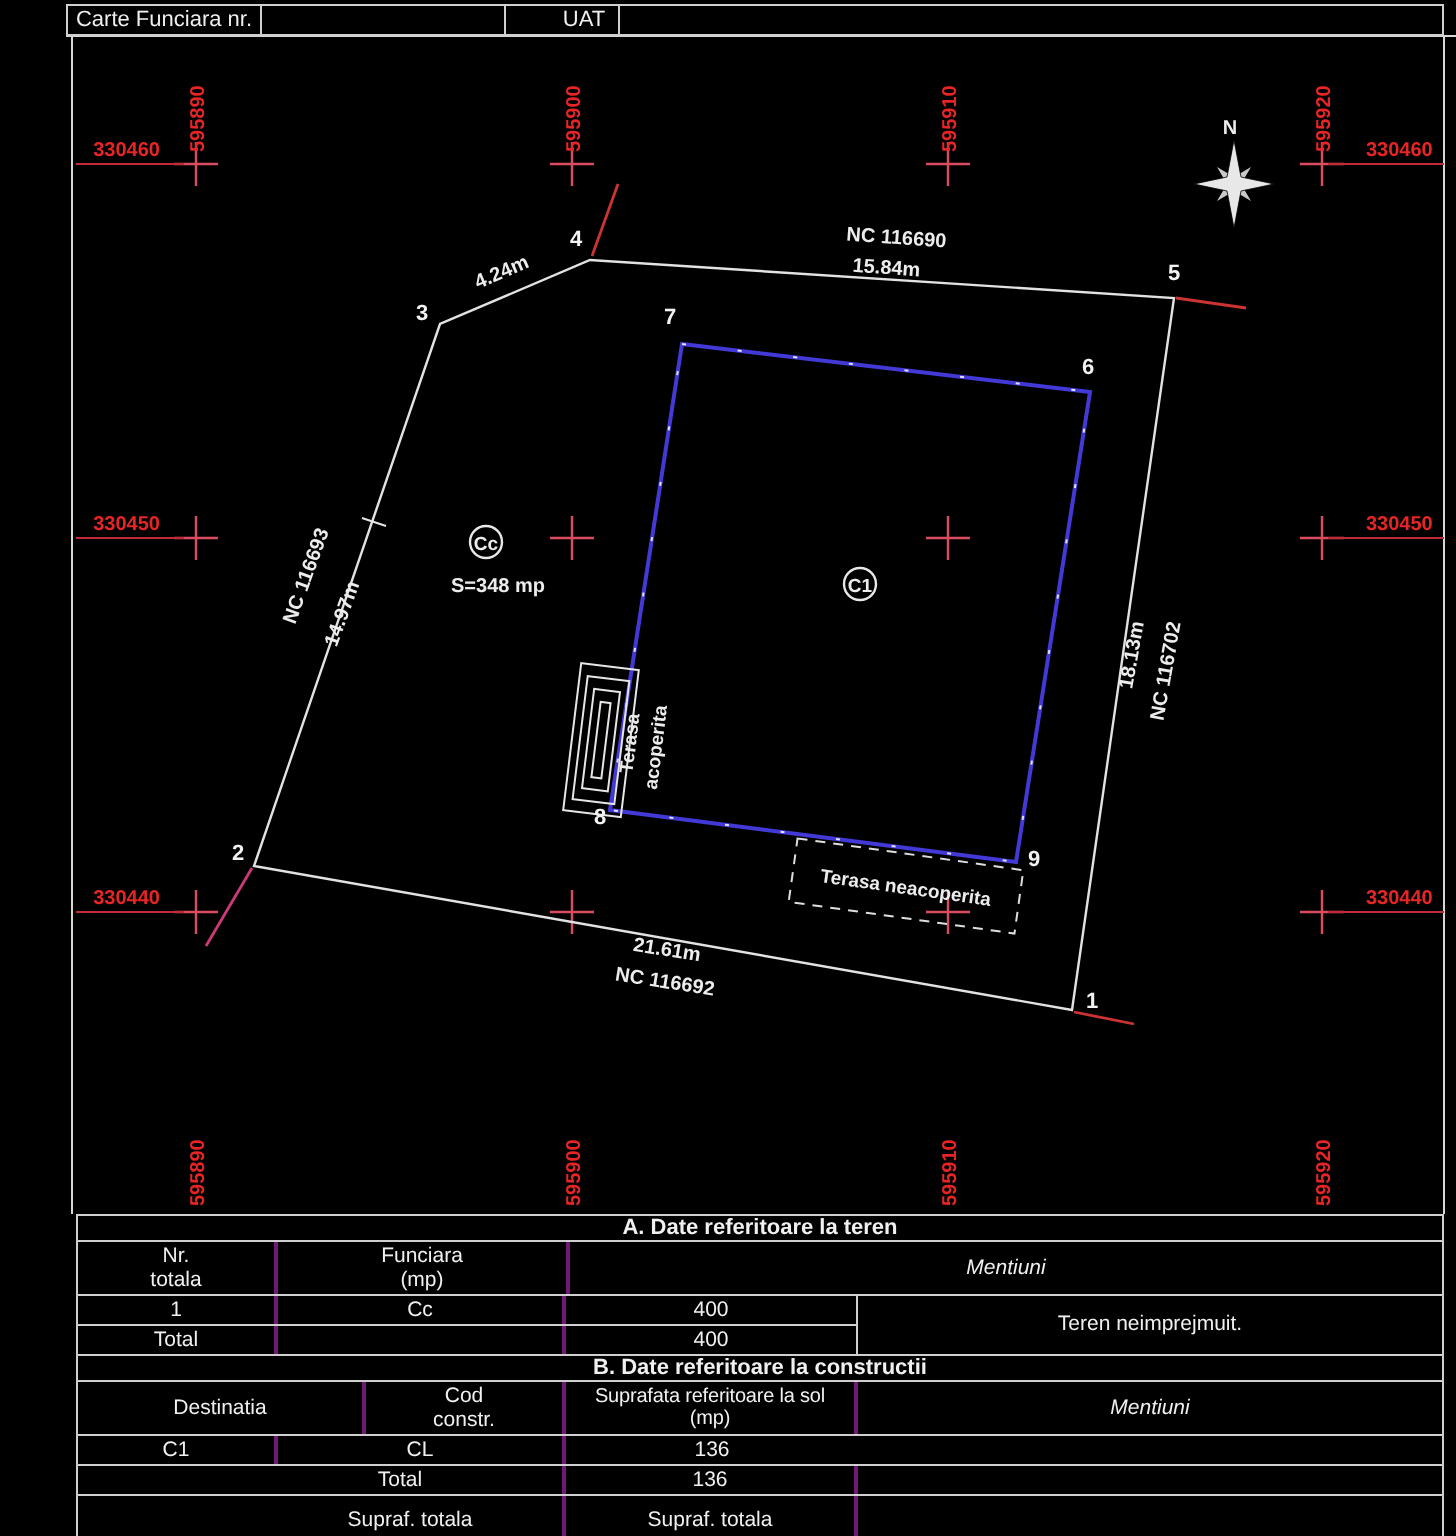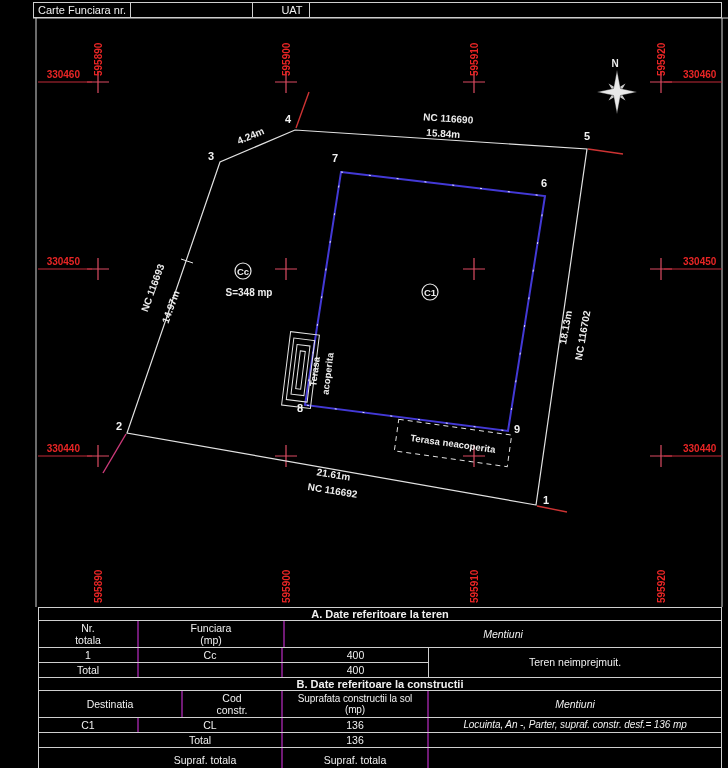--- a/index.html
+++ b/index.html
@@ -178,30 +178,29 @@
   </div>
 
   <div class="sect">B. Date referitoare la constructii</div>
 
   <div class="trow hrow">
     <div class="cell w2">Destinatia</div>
     <div class="cell w1">
         <span><span>Cod</span><br><span>constr.</span></span>
       </div>
     <div class="cell w3 small">
-        <span><span>Suprafata constructii la sol</span><br><span>(mp)</span></span>
+        <span><span>Suprafata referitoare la sol</span><br><span>(mp)</span></span>
       </div>
     <div class="cell w4">Mentiuni</div>
   </div>
 
   <div class="trow drow" style="height:15px;">
     <div class="cell w1">C1</div>
     <div class="cell w2">CL</div>
     <div class="cell w3">136</div>
-    <div class="cell w4 small">Locuinta, An -, Parter,  supraf. constr. desf.= 136 mp</div>
   </div>
 
   <div class="trow drow" style="height:15px;">
     <div class="cell w12" style="padding-left:80px;">Total</div>
     <div class="cell w3">136</div>
     <div class="cell w4"></div>
   </div>
 
   <div class="trow partial">
     <div class="cell w12" style="padding-left:90px;">Supraf. totala</div>

